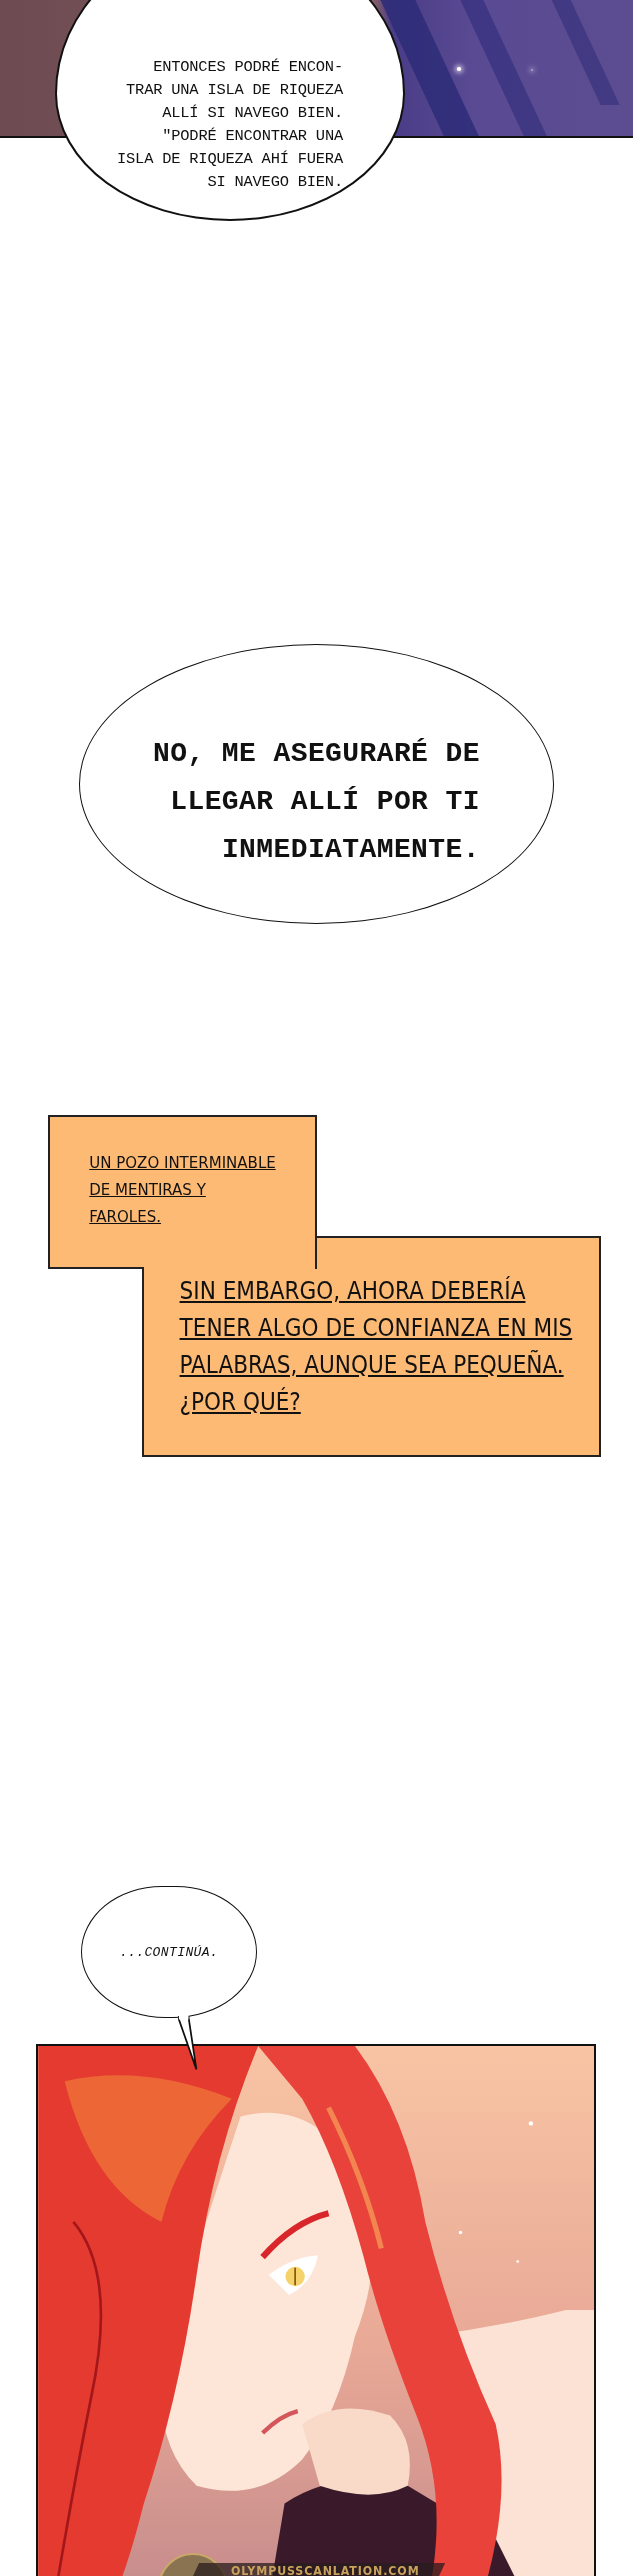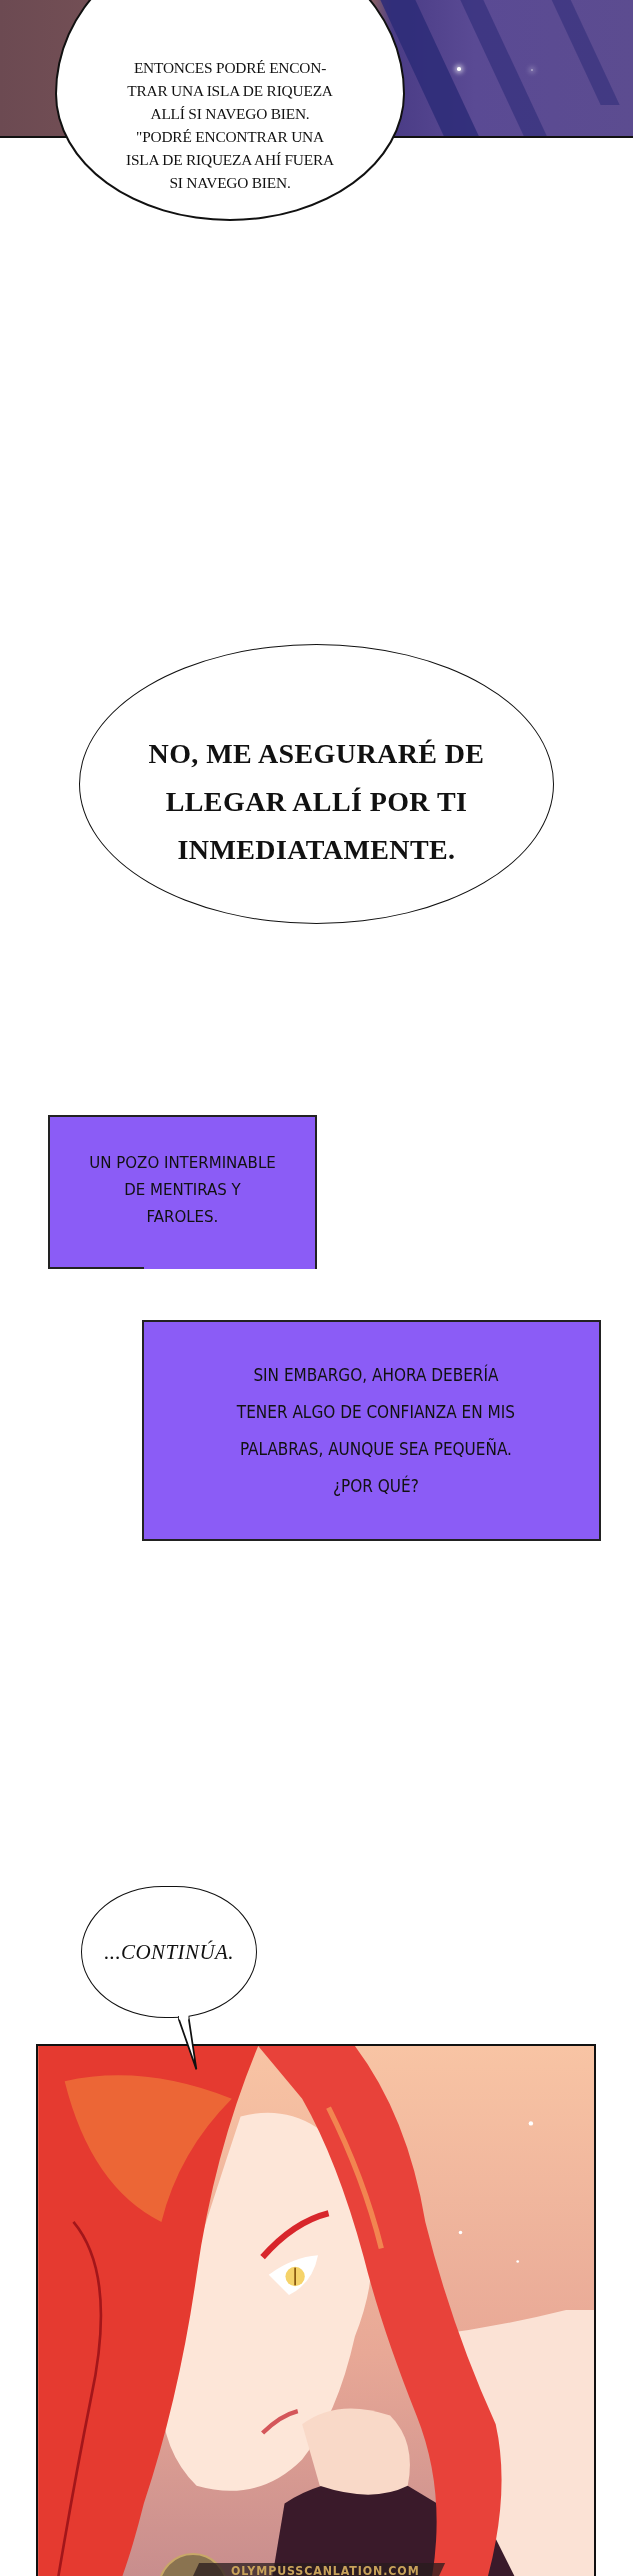--- a/index.html
+++ b/index.html
@@ -5,32 +5,32 @@
   html, body { margin:0; padding:0; }
   body { width:633px; height:2576px; position:relative; background:#ffffff; overflow:hidden;
          font-family:"DejaVu Sans Condensed","DejaVu Sans", sans-serif; }
   .abs { position:absolute; }
   
   .top-panel { left:0; top:0; width:633px; height:136px; border-bottom:2.6px solid #111;
     background: linear-gradient(90deg, #6c4a52 0%, #7a5458 30%, #8c5e58 45%, #9a6a5c 58%, #4a3c86 62%, #5a4a94 75%, #5c4c90 100%); overflow:hidden; }
   .robe-fold { position:absolute; background:#2d2c78; transform:skewX(25deg); opacity:.85; }
   .sparkle { position:absolute; width:3.5px; height:3.5px; border-radius:50%; background:#fff; box-shadow:0 0 5.3px 1.8px rgba(255,255,255,.7); }
   .bubble { position:absolute; background:#fff; border:2.2px solid #111; border-radius:50%; display:flex; align-items:center; justify-content:center; text-align:center; color:#111; box-sizing:border-box; }
-  .bubble-text { text-transform:uppercase; font-family:Liberation Serif, serif; white-space:pre-line; }
+  .bubble-text { text-transform:uppercase; font-family:Liberation Mono, monospace; white-space:pre-line;text-align:right; }
   .b1 { left:55px; top:-62px; width:350px; height:283px; border-radius:48% 48% 50% 50% / 55% 55% 45% 45%; }
   .b1 .bubble-text { font-size:15.4px; line-height:23px; margin-top:91px; letter-spacing:-0.2px; }
   .b2 { left:79px; top:644px; width:475px; height:280px; border-radius:50%; border-width:1.8px; }
   .b2 .bubble-text { font-size:28px; line-height:48px; font-weight:bold; letter-spacing:0.4px;margin-top:36px; }
-  .caption { position:absolute; background:#8b5cf6; border:2.2px solid #222; box-sizing:border-box; color:#111; text-align:center; text-transform:uppercase; white-space:pre-line; }
+  .caption { position:absolute; background:#fdba74; border:2.2px solid #222; box-sizing:border-box; color:#111; text-align:left; text-transform:uppercase; white-space:pre-line;text-decoration:underline; }
   .cap1 { left:48px; top:1115px; width:269px; height:154px; display:flex; align-items:center; justify-content:center; font-size:16.7px; line-height:27px; padding-bottom:7px; }
-  .cap2 { left:142px; top:1320px; width:459px; height:221px; display:flex; align-items:center; justify-content:center; font-size:17px; line-height:37px; z-index:2; }
+  .cap2 { left:142px; top:1236px; width:459px; height:221px; display:flex; align-items:center; justify-content:center; font-size:24px; line-height:37px; z-index:2; }
   .cap1 { z-index:3; border-bottom:none; height:154px; }
   .cap1-ext { position:absolute; left:48px; top:1267px; width:96px; height:0; border-top:2.2px solid #222; z-index:4; }
   .b3 { left:81px; top:1886px; width:176px; height:132px; border-radius:46% 46% 48% 48% / 50% 50% 50% 50%; border-width:1.8px; z-index:5; }
-  .b3 .bubble-text { font-size:21px; font-style:italic; letter-spacing:0.4px; }
+  .b3 .bubble-text { font-size:13px; font-style:italic; letter-spacing:0.4px; }
   .tail { position:absolute; left:178px; top:2015px; z-index:6; }
   .bottom-panel { left:36px; top:2044px; width:560px; height:563px; border:2.6px solid #111; box-sizing:border-box; overflow:hidden;
     background: linear-gradient(180deg, #f8c4a4 0%, #e8a896 55%, #c48a8c 100%); }
   .wm-band { position:absolute; left:195px; top:2563px; width:246px; height:17.6px; background:rgba(40,28,30,.75); transform:skewX(-25deg); }
   .wm-text { position:absolute; left:231px; top:2564px; font-size:12.3px; font-weight:bold; color:#c8a25a; letter-spacing:0.9px; }
   .wm-badge { position:absolute; left:158px; top:2553px; width:70px; height:70px; border-radius:50%; background:#8a7350; border:2.6px solid #c9a868; box-sizing:border-box; }
 </style>
 </head>
 <body>
 

